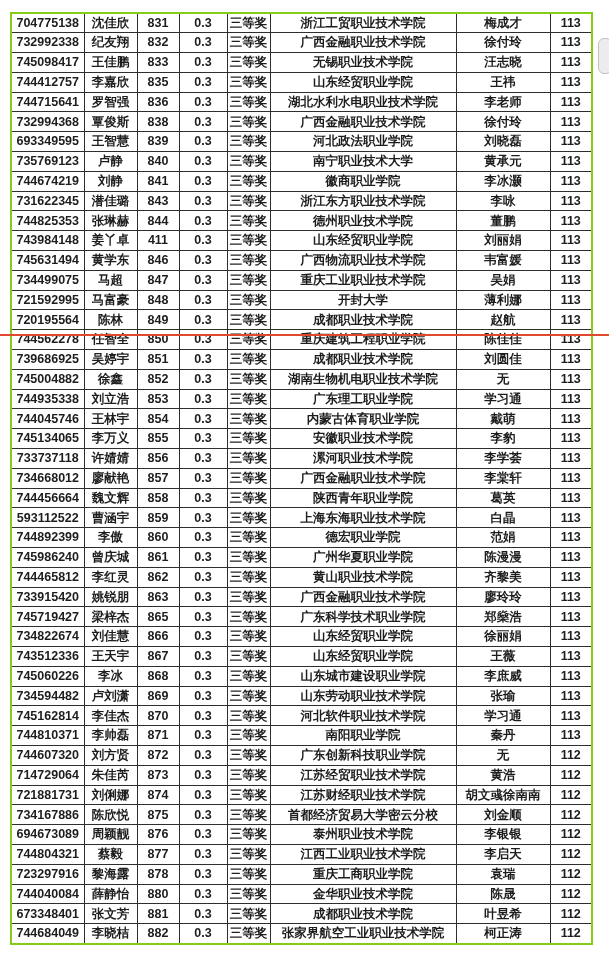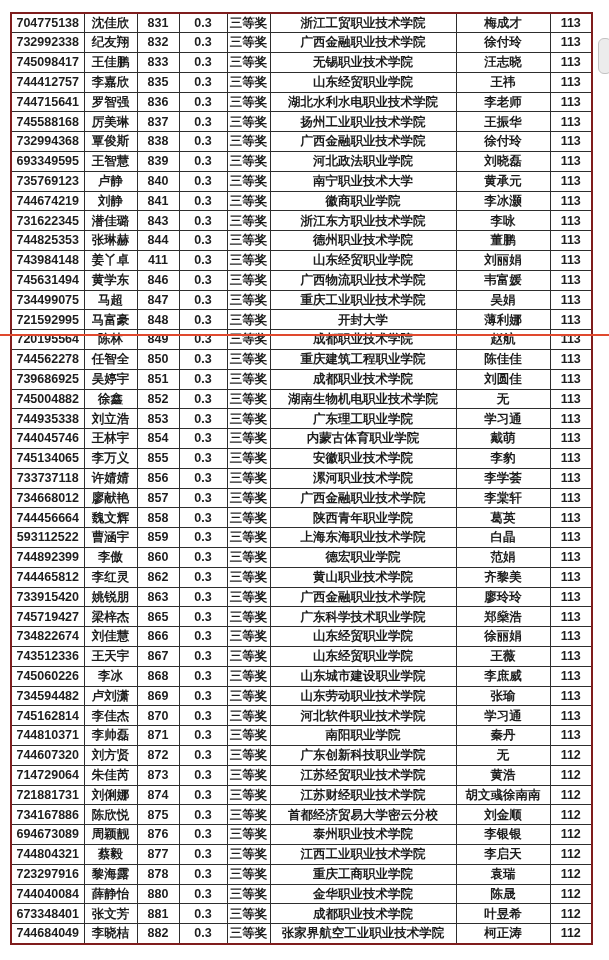--- a/index.html
+++ b/index.html
@@ -9,21 +9,21 @@
     font-family: "Liberation Sans", "DejaVu Sans", sans-serif;
   }
   .award-table {
     position: absolute;
     left: 10px;
     top: 12px;
     width: 581px;
     height: 933px;
     border-collapse: collapse;
     table-layout: fixed;
-    border: 2px solid #7f1d1d;
+    border: 2px solid #84cc16;
   }
   .award-table td {
     border: 1px solid #2e2e2e;
     height: 16.94px;
     padding: 0 1px;
     text-align: center;
     vertical-align: middle;
     font-size: 12.5px;
     font-weight: 700;
     color: #1d1d1d;
@@ -117,30 +117,20 @@
         <td>744715641</td>
         <td>罗智强</td>
         <td>836</td>
         <td>0.3</td>
         <td>三等奖</td>
         <td>湖北水利水电职业技术学院</td>
         <td>李老师</td>
         <td>113</td>
       </tr>
       <tr>
-        <td>745588168</td>
-        <td>厉美琳</td>
-        <td>837</td>
-        <td>0.3</td>
-        <td>三等奖</td>
-        <td>扬州工业职业技术学院</td>
-        <td>王振华</td>
-        <td>113</td>
-      </tr>
-      <tr>
         <td>732994368</td>
         <td>覃俊斯</td>
         <td>838</td>
         <td>0.3</td>
         <td>三等奖</td>
         <td>广西金融职业技术学院</td>
         <td>徐付玲</td>
         <td>113</td>
       </tr>
       <tr>
@@ -344,20 +334,30 @@
         <td>113</td>
       </tr>
       <tr>
         <td>744892399</td>
         <td>李傲</td>
         <td>860</td>
         <td>0.3</td>
         <td>三等奖</td>
         <td>德宏职业学院</td>
         <td>范娟</td>
+        <td>113</td>
+      </tr>
+      <tr>
+        <td>745986240</td>
+        <td>曾庆城</td>
+        <td>861</td>
+        <td>0.3</td>
+        <td>三等奖</td>
+        <td>广州华夏职业学院</td>
+        <td>陈漫漫</td>
         <td>113</td>
       </tr>
       <tr>
         <td>744465812</td>
         <td>李红灵</td>
         <td>862</td>
         <td>0.3</td>
         <td>三等奖</td>
         <td>黄山职业技术学院</td>
         <td>齐黎美</td>

